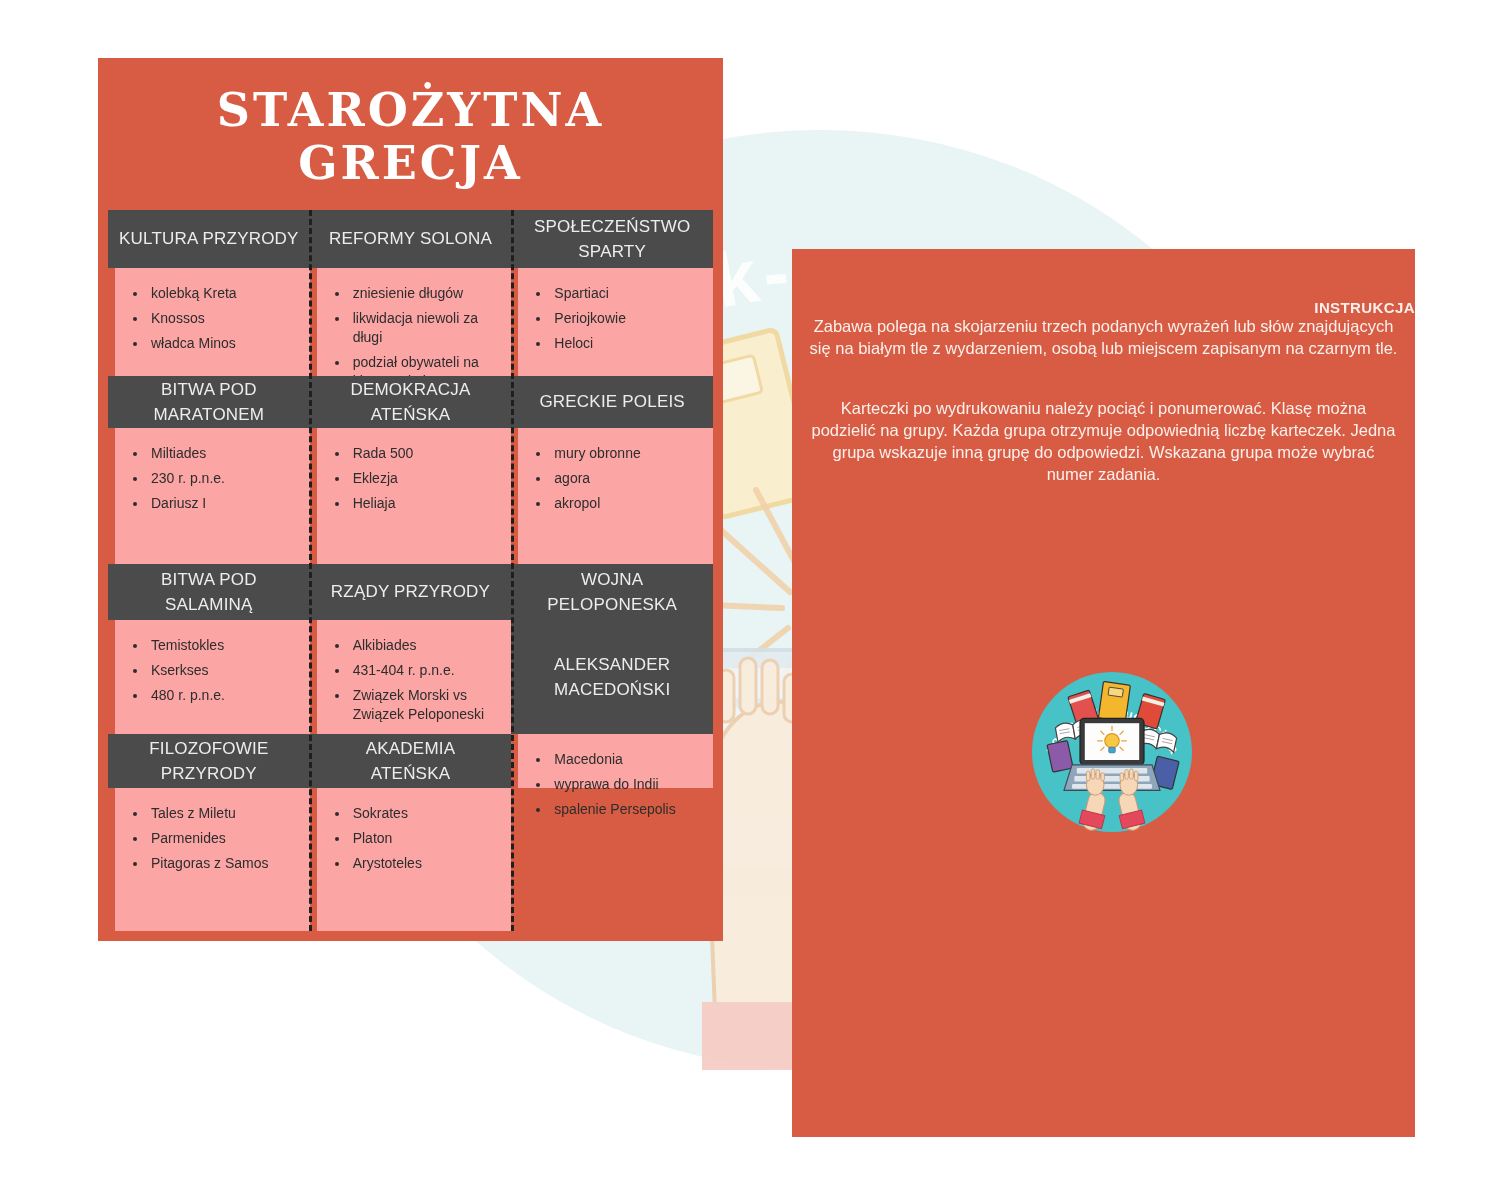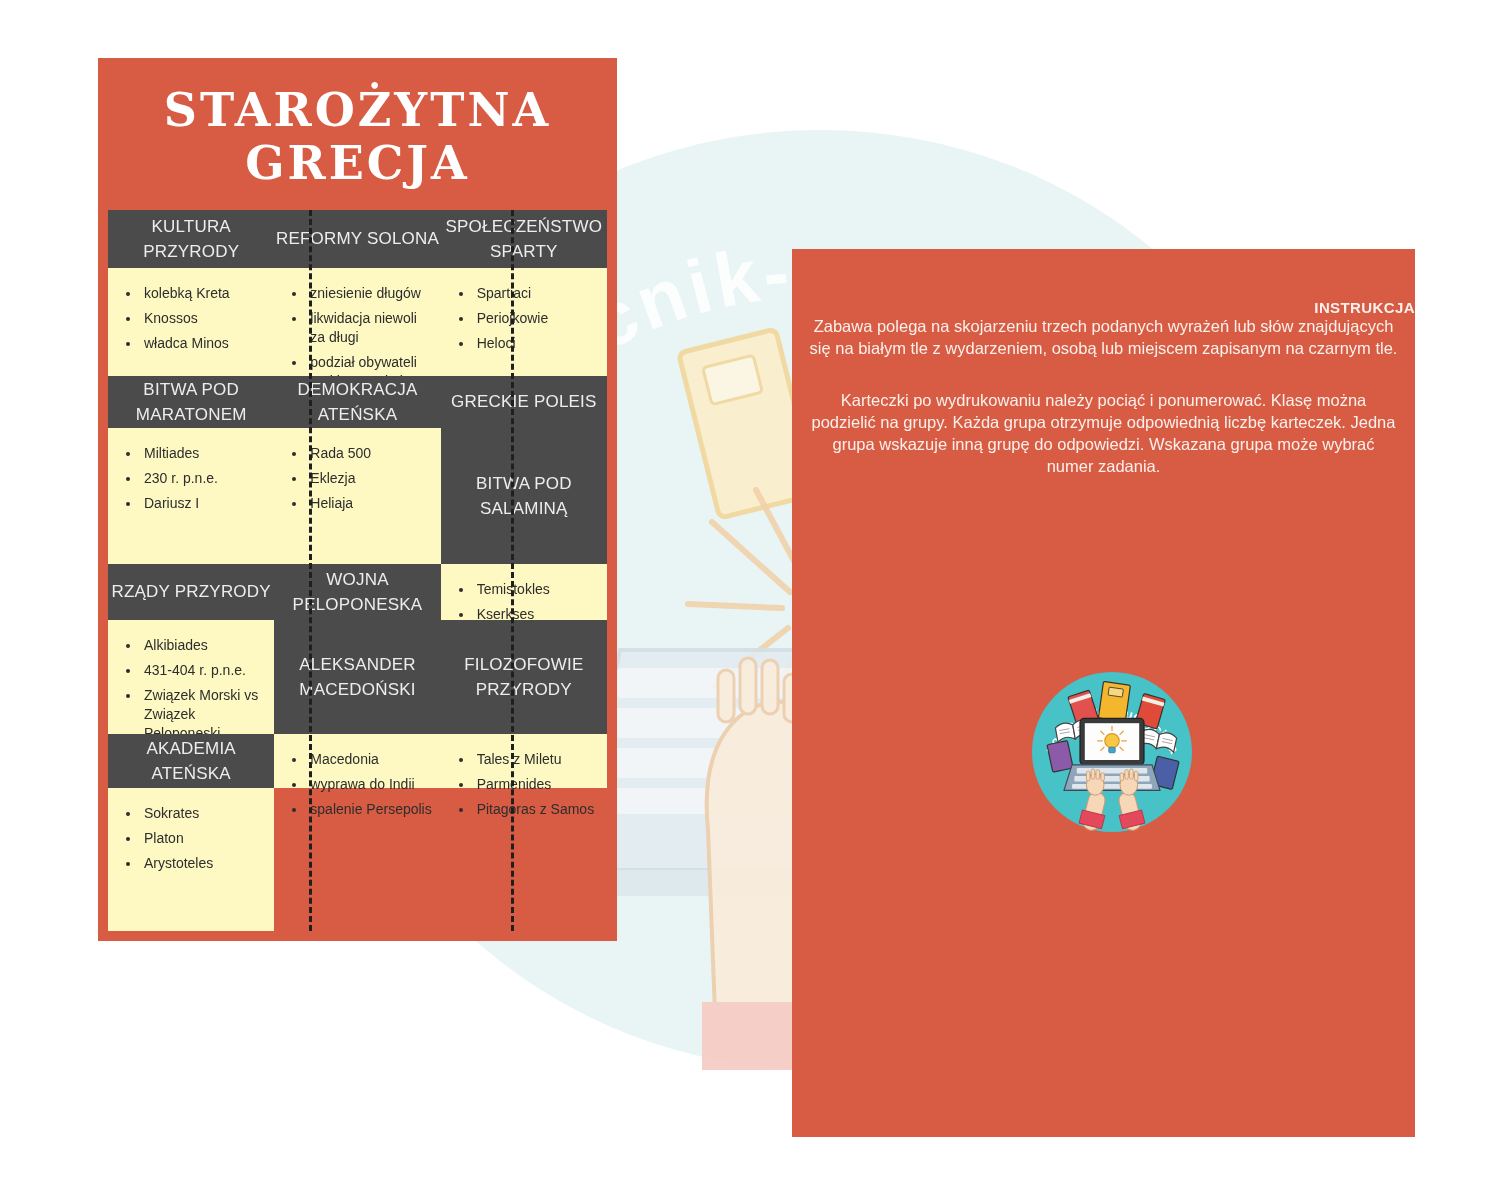--- a/index.html
+++ b/index.html
@@ -4,43 +4,43 @@
 <style>
   * { margin:0; padding:0; box-sizing:border-box; }
   html,body { background:#ffffff; }
   body { font-family:"Liberation Sans", sans-serif; }
   .canvas { position:relative; width:1500px; height:1200px; background:#ffffff; overflow:hidden; }
 
   
   .watermark { position:absolute; left:320px; top:130px; width:1000px; height:940px; }
 
   
-  .panel-left { position:absolute; left:98px; top:58px; width:519px; height:883px; background:#d75c43; }
+  .panel-left { position:absolute; left:98px; top:58px; width:625px; height:883px; background:#d75c43; }
   .ws-title { padding-top:26px; height:152px; text-align:center; color:#ffffff;
               font-family:"DejaVu Serif", serif; font-weight:bold; font-size:46px;
               line-height:1.16; letter-spacing:3px; white-space:pre-line; }
   .ws-grid { position:absolute; left:10px; right:10px; top:152px; bottom:10px;
              display:grid; grid-template-columns:repeat(3,1fr);
              grid-template-rows:58px 108px 52px 136px 56px 114px 54px 143px; }
   .hd { background:#4b4b4b; color:#ededed; display:flex; align-items:center; justify-content:center;
         text-align:center; font-size:17px; line-height:1.5; letter-spacing:.2px; white-space:pre-line; }
-  .ct { background:#fef9c3; padding:16px 8px 0 16px; }
+  .ct { background:#fca5a5; padding:16px 8px 0 16px;margin-left:7px; }
   .ct ul { list-style:disc outside; padding-left:17px; color:#2d2d2d; font-size:14px; line-height:1.35; }
   .ct ul li { padding-left:3px; margin-bottom:6px; }
   .divider { position:absolute; top:152px; height:721px; width:0;
              border-left:3px dashed #1f1f1f; }
   .divider.d1 { left:211px; } .divider.d2 { left:413px; }
 
   
   .panel-right { position:absolute; left:792px; top:249px; width:623px; height:888px;
                  background:#d75c43; color:#fbf0ec; }
   .ins-title { padding-top:50px; text-align:right; font-size:15px; letter-spacing:.4px; }
   .ins-p { width:592px; margin:0 auto; text-align:center; font-size:16.5px; line-height:1.33; }
   .ins-p.p1 { }
-  .ins-p.p2 { margin-top:30px; }
+  .ins-p.p2 { margin-top:38px; }
   .brand-logo { position:absolute; left:240px; top:423px; width:160px; height:160px; }
 </style>
 </head>
 <body>
 
 <div class="canvas">
 
   <svg class="watermark" viewBox="0 0 1000 940" aria-hidden="true">
     <ellipse cx="500" cy="470" rx="500" ry="470" fill="#e9f4f4"></ellipse>
 
@@ -129,20 +129,27 @@
             <li>Miltiades</li>
             <li>230 r. p.n.e.</li>
             <li>Dariusz I</li>
           </ul>
         </div>
       <div class="ct">
           <ul>
             <li>Rada 500</li>
             <li>Eklezja</li>
             <li>Heliaja</li>
+          </ul>
+        </div>
+      <div class="ct">
+          <ul>
+            <li>mury obronne</li>
+            <li>agora</li>
+            <li>akropol</li>
           </ul>
         </div>
 
       <div class="hd">BITWA POD
 SALAMINĄ</div>
       <div class="hd">RZĄDY PRZYRODY</div>
       <div class="hd">WOJNA
 PELOPONESKA</div>
       <div class="ct">
           <ul>

